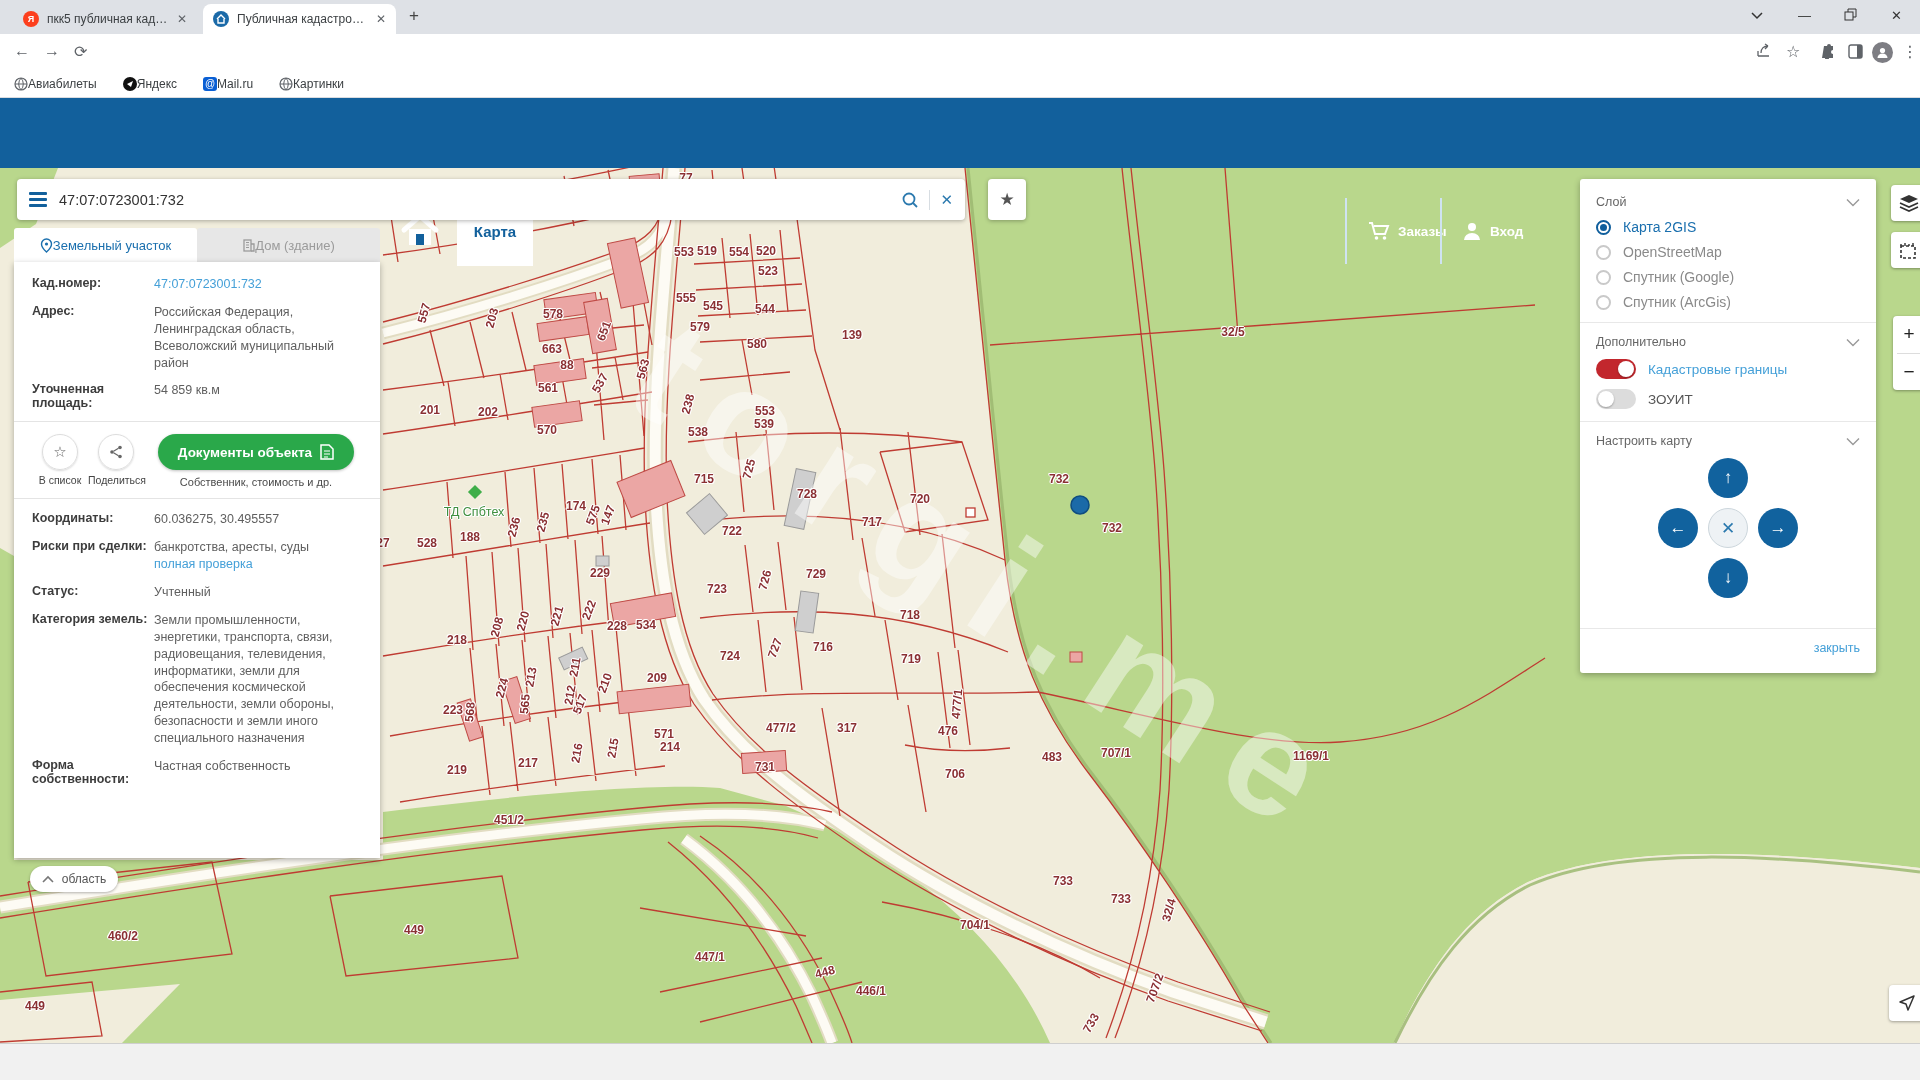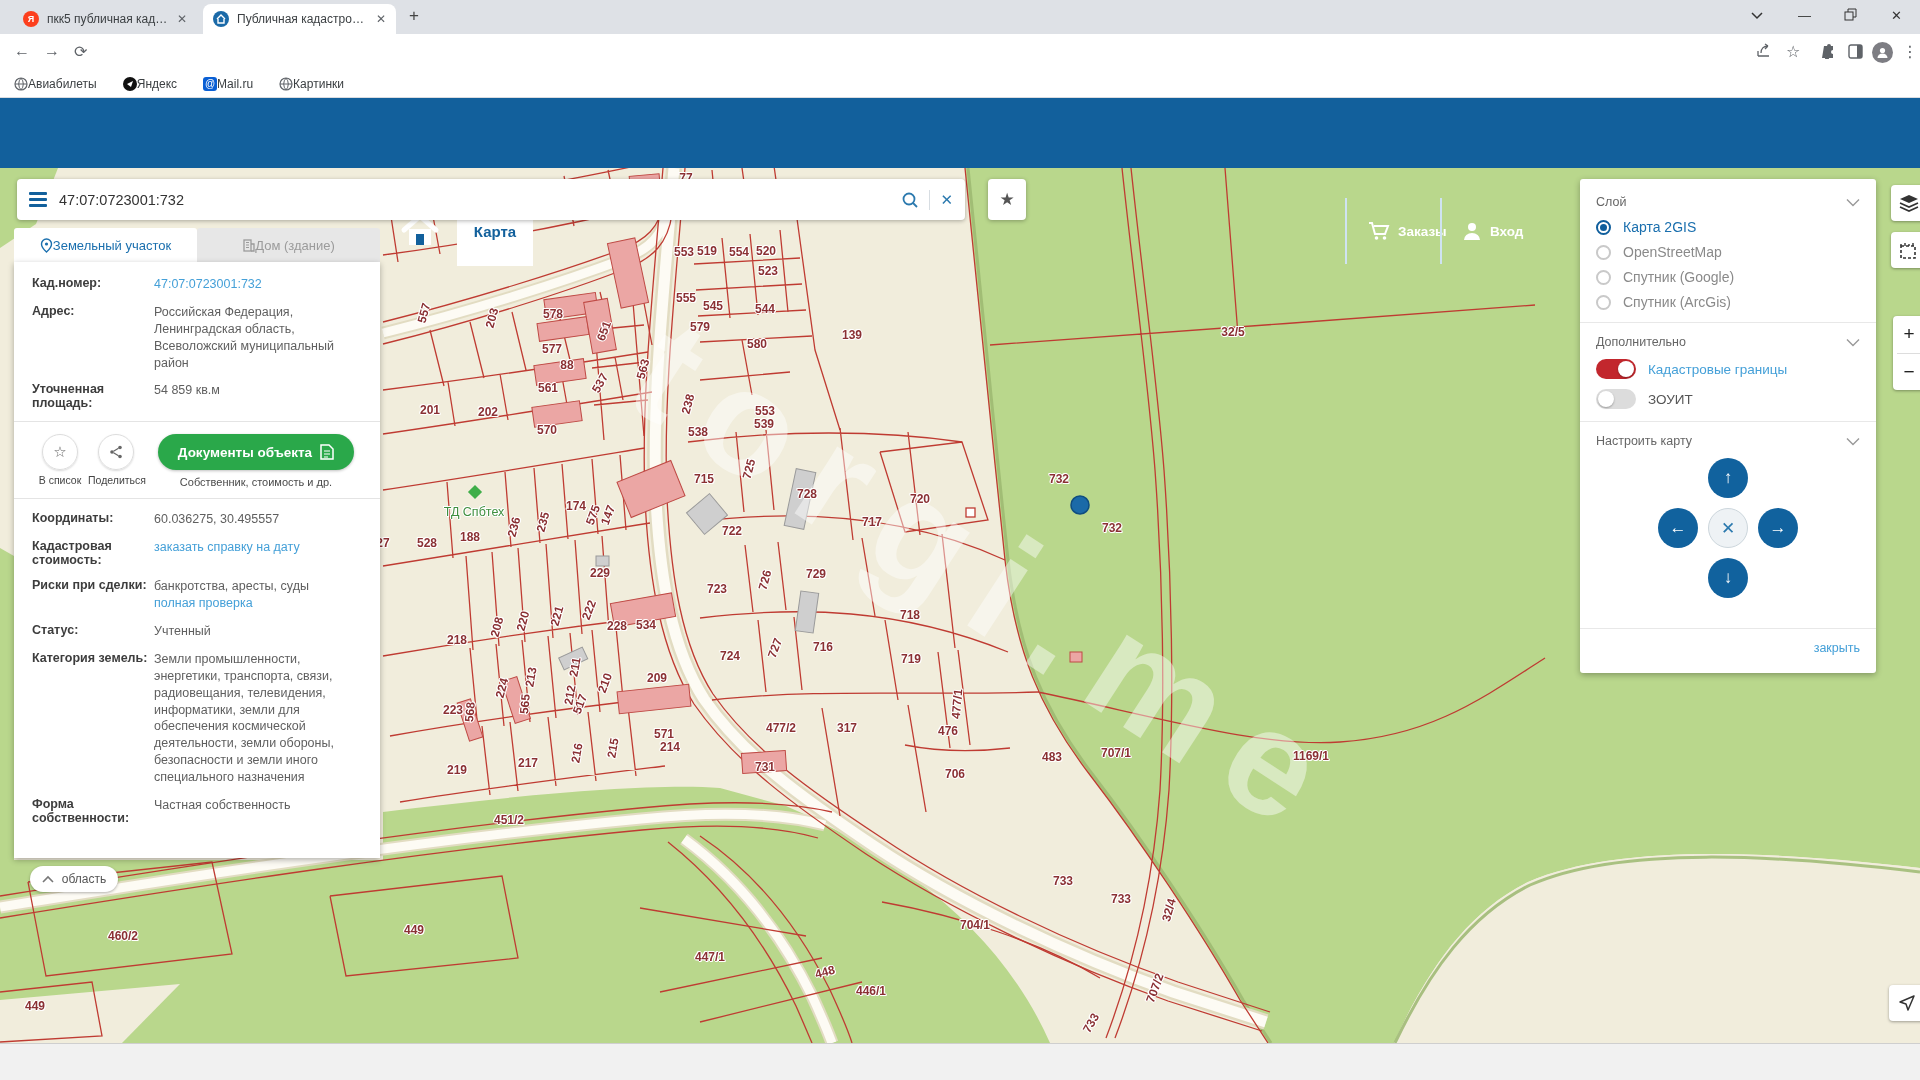--- a/index.html
+++ b/index.html
@@ -181,21 +181,21 @@
     <span style="left: 713px; top: 306px;">545</span>
     <span style="left: 765px; top: 309px;">544</span>
     <span style="left: 700px; top: 327px;">579</span>
     <span style="left: 757px; top: 344px;">580</span>
     <span style="left: 852px; top: 335px;">139</span>
     <span style="left: 1233px; top: 332px;">32/5</span>
     <span style="left: 424px; top: 313px; transform: translate(-50%, -50%) rotate(-75deg);">557</span>
     <span style="left: 492px; top: 318px; transform: translate(-50%, -50%) rotate(-75deg);">203</span>
     <span style="left: 553px; top: 314px;">578</span>
     <span style="left: 604px; top: 331px; transform: translate(-50%, -50%) rotate(-70deg);">651</span>
-    <span style="left: 552px; top: 349px;">577</span>
+    <span style="left: 552px; top: 349px;">663</span>
     <span style="left: 567px; top: 365px;">88</span>
     <span style="left: 548px; top: 388px;">561</span>
     <span style="left: 600px; top: 383px; transform: translate(-50%, -50%) rotate(-60deg);">537</span>
     <span style="left: 643px; top: 369px; transform: translate(-50%, -50%) rotate(-75deg);">563</span>
     <span style="left: 547px; top: 430px;">570</span>
     <span style="left: 688px; top: 404px; transform: translate(-50%, -50%) rotate(-75deg);">238</span>
     <span style="left: 698px; top: 432px;">538</span>
     <span style="left: 765px; top: 411px;">553</span>
     <span style="left: 764px; top: 424px;">539</span>
     <span style="left: 430px; top: 410px;">201</span>
@@ -470,24 +470,20 @@
         </div>
       <div class="sub">Собственник, стоимость и др.</div>
     </div>
   </div>
   <div class="hr"></div>
   <div class="prow">
       <span class="plabel">Координаты:</span>
     <span class="pval">60.036275, 30.495557</span>
     </div>
   <div class="prow">
-      <span class="plabel">Кадастровая стоимость:</span>
-    <span class="pval plink">заказать справку на дату</span>
-    </div>
-  <div class="prow">
       <span class="plabel">Риски при сделки:</span>
     <span class="pval"><span>банкротства, аресты, суды</span><br>
       <span class="plink">полная проверка</span></span>
     </div>
   <div class="prow">
       <span class="plabel">Статус:</span>
     <span class="pval">Учтенный</span>
     </div>
   <div class="prow">
       <span class="plabel">Категория земель:</span>

